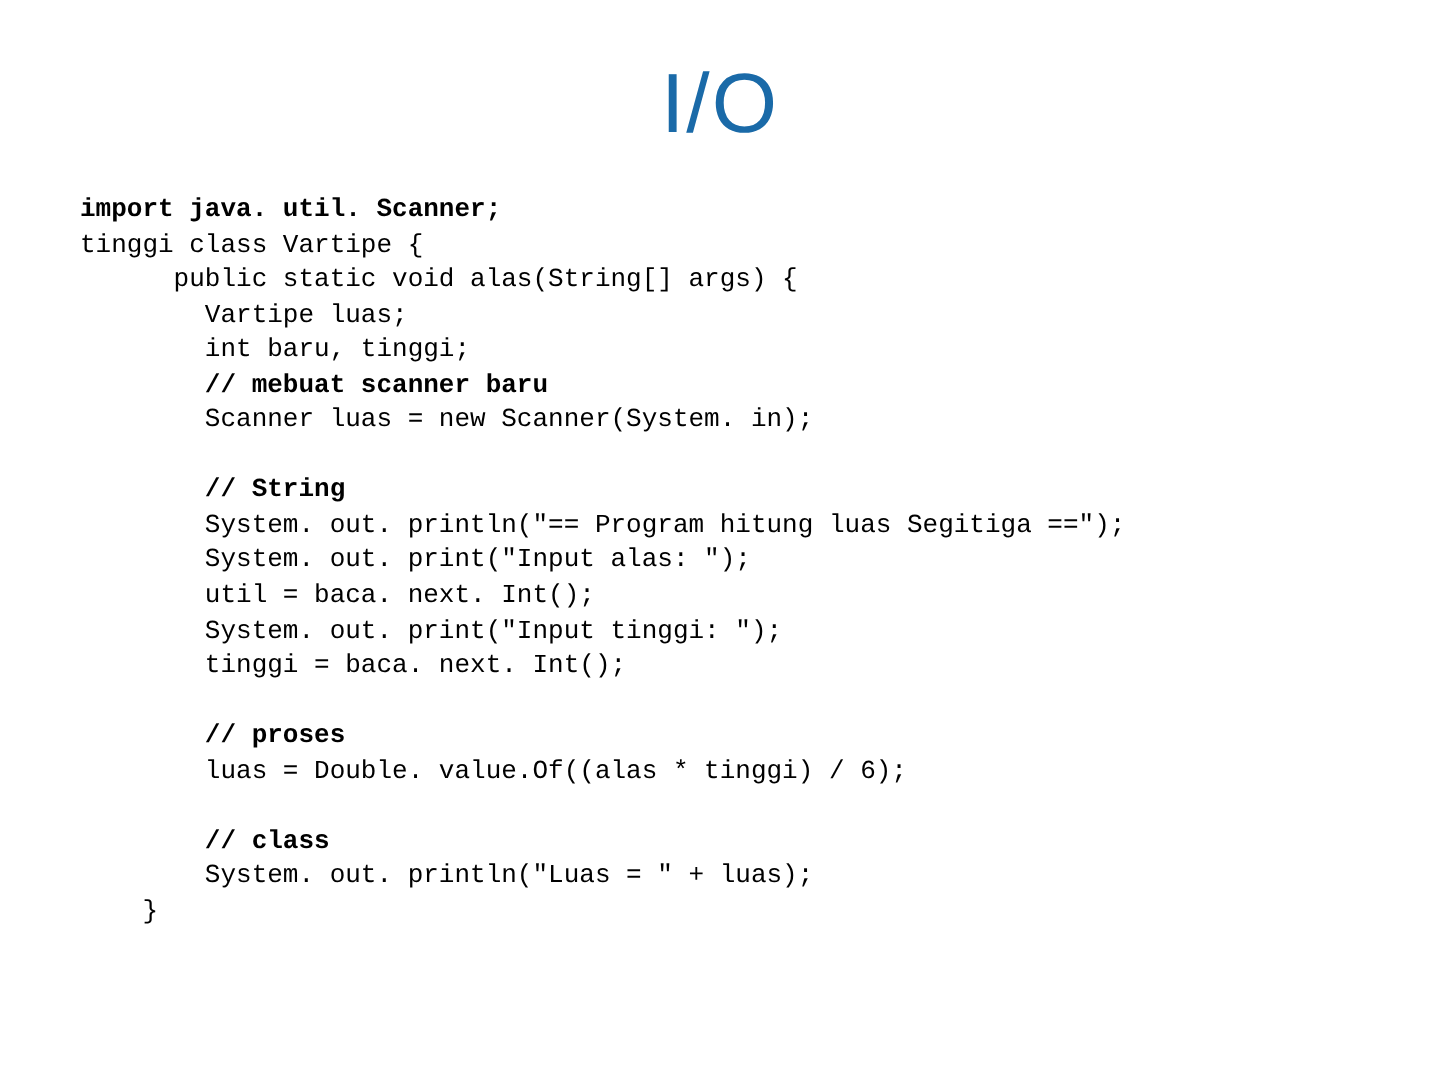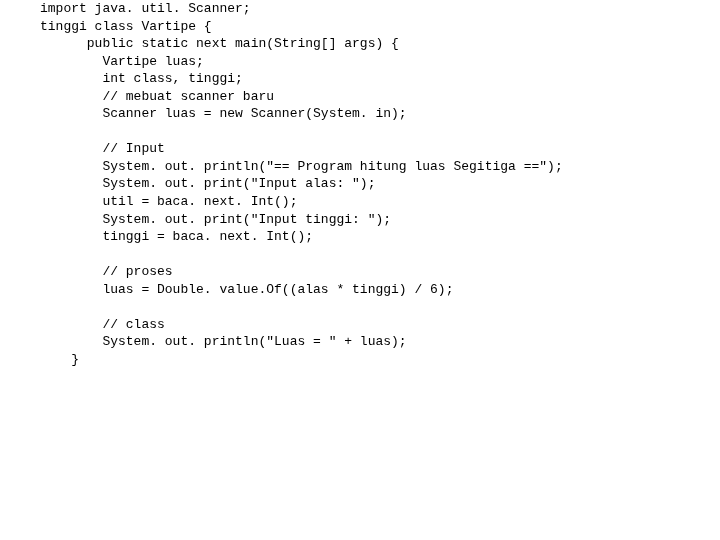--- a/index.html
+++ b/index.html
@@ -26,36 +26,37 @@
     padding-bottom: 20px;
   }
   .code-block {
     font-family: "Courier New", Courier, monospace;
     font-size: 13px;
     line-height: 1.35;
     color: #000;
     white-space: pre;
     padding-left: 40px;
   }
-  .bold { font-weight: normal; }
+  .bold { font-weight: bold; }
 </style>
 </head>
 <body>
 
 <div class="slide">
+  <div class="title">I/O</div>
 
   <div class="code-block"><span class="bold">import</span><span class="bold"> java. util. Scanner;</span>
 <span>tinggi class Vartipe {</span>
-<span>      public static next main(String[] args) {</span>
+<span>      public static void alas(String[] args) {</span>
 <span>        Vartipe luas;</span>
-<span>        int class, tinggi;</span>
+<span>        int baru, tinggi;</span>
 <span class="bold">        // mebuat scanner baru</span>
 <span>        Scanner luas = new Scanner(System. in);</span>
 <span></span>
-<span class="bold">        // Input</span>
+<span class="bold">        // String</span>
 <span>        System. out. println("== Program hitung luas Segitiga ==");</span>
 <span>        System. out. print("Input alas: ");</span>
 <span>        util = baca. next. Int();</span>
 <span>        System. out. print("Input tinggi: ");</span>
 <span>        tinggi = baca. next. Int();</span>
 <span></span>
 <span class="bold">        // proses</span>
 <span>        luas = Double. value.Of((alas * tinggi) / 6);</span>
 <span></span>
 <span class="bold">        // class</span>

